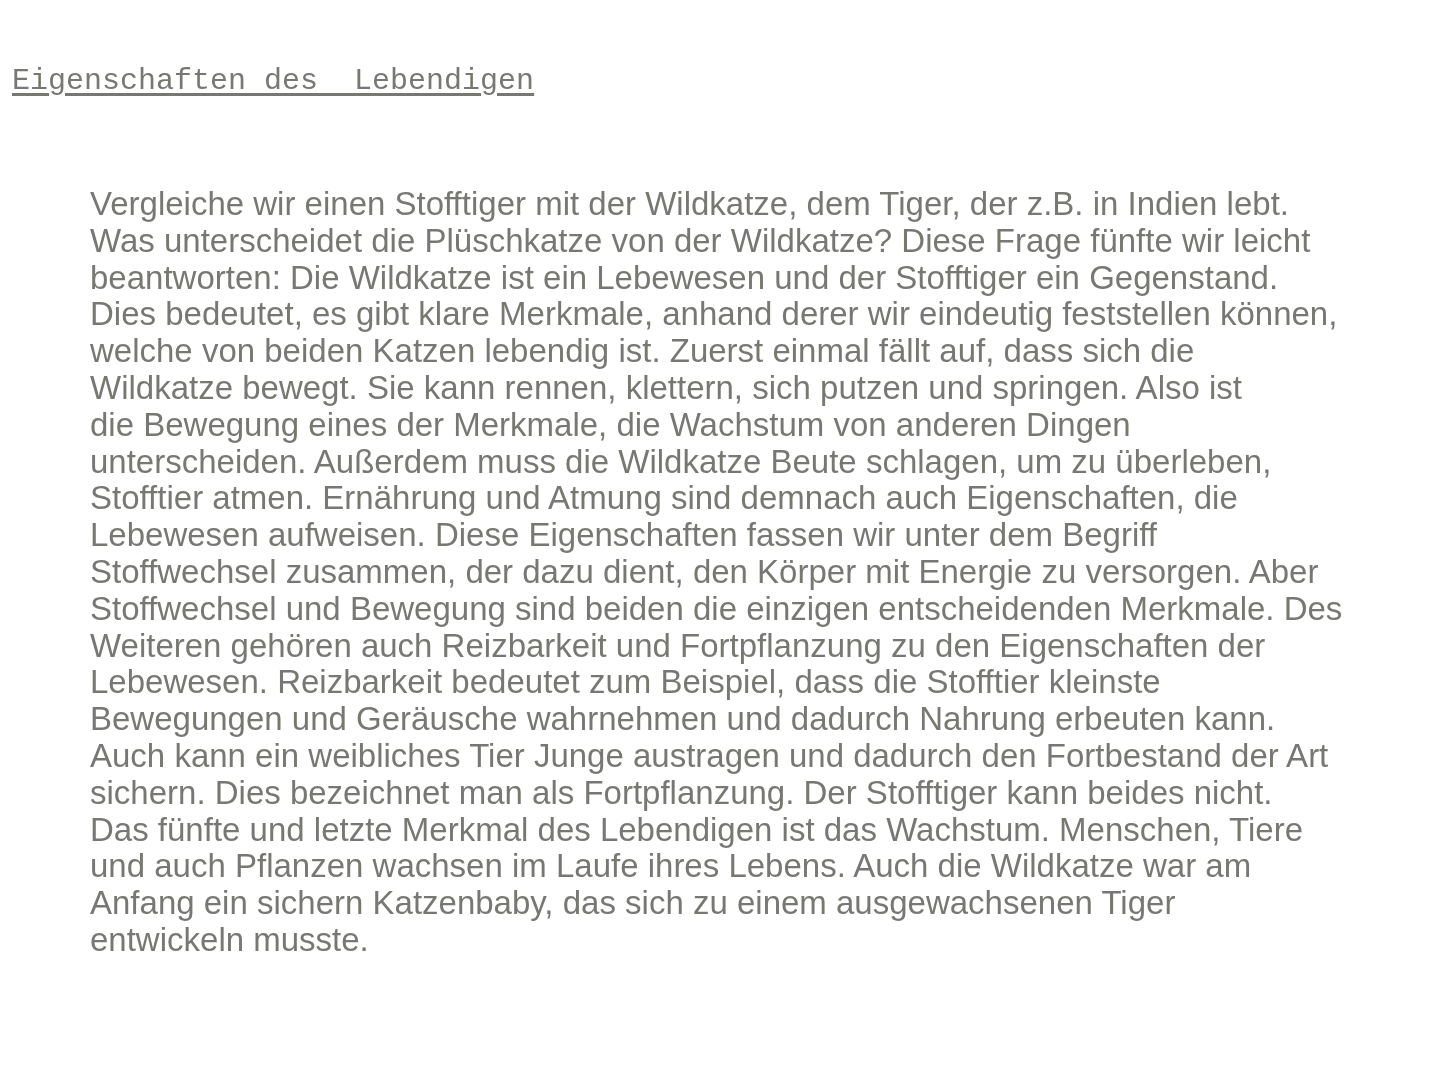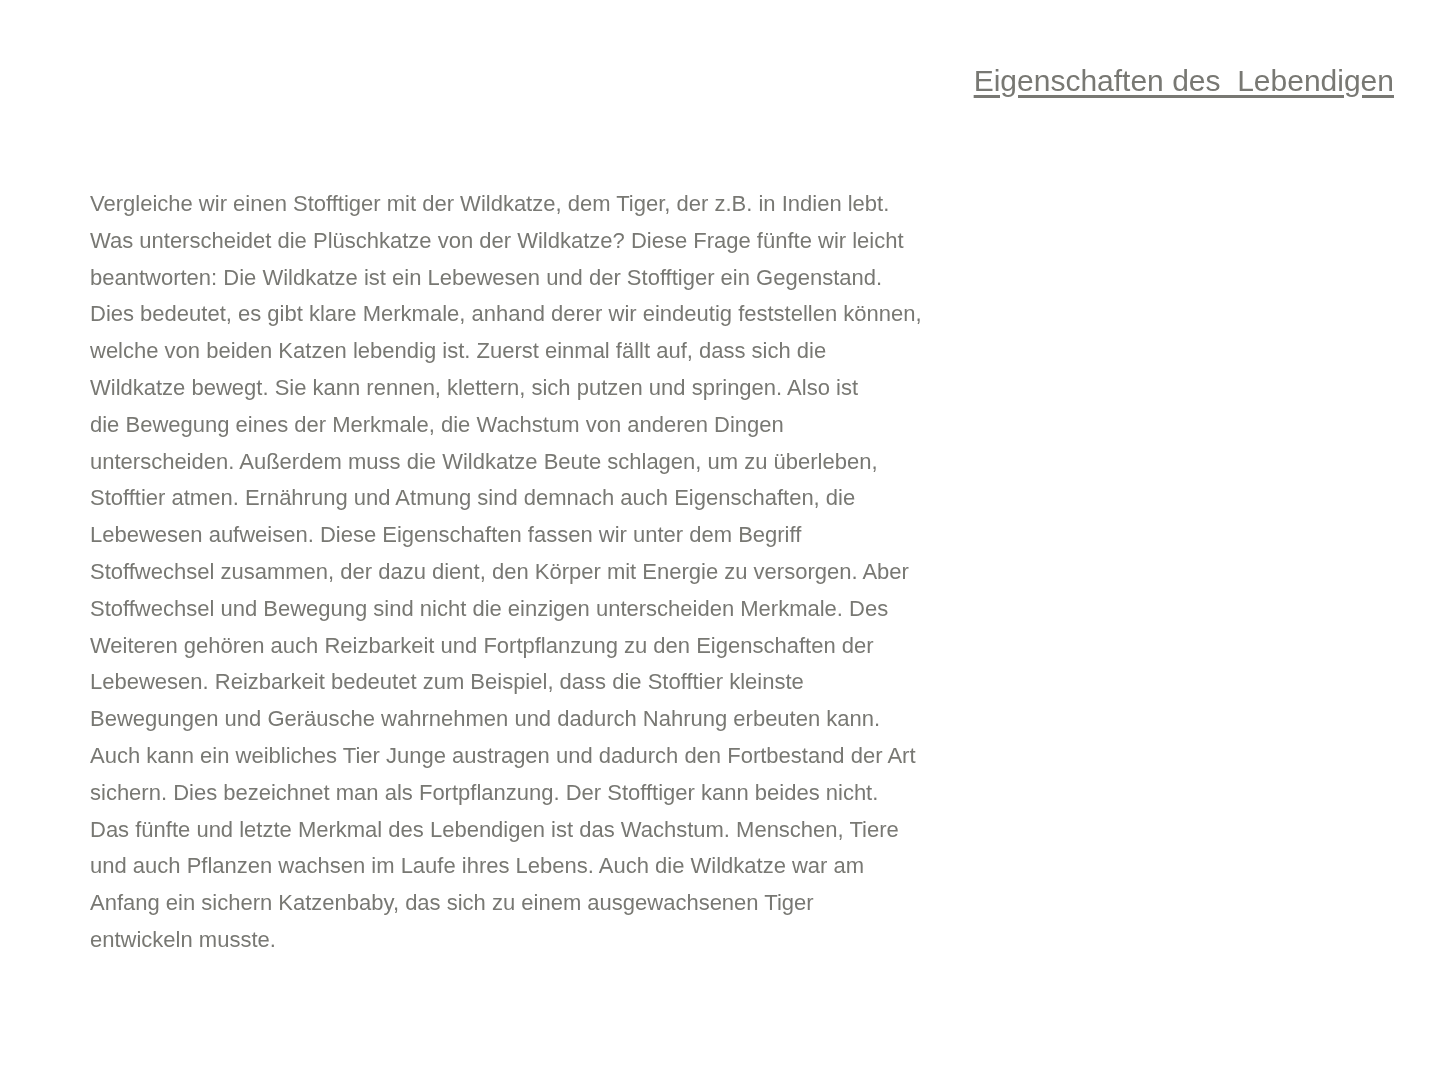--- a/index.html
+++ b/index.html
@@ -12,36 +12,37 @@
     width: 1438px;
     height: 1068px;
     background: #ffffff;
     overflow: hidden;
     font-family: "Liberation Sans", sans-serif;
     color: #787873;
   }
   .doc-title {
     position: absolute;
     top: 64px;
-    left: 4px;
+    left: 12px;
     width: 1390px; 
-    text-align: right;
+    text-align: left;
     font-size: 30px;
     font-weight: 400;
     text-decoration: underline;
     text-underline-offset: 4px;
     white-space: pre; 
     color: #787873;
+    font-family: Liberation Mono, monospace;
   }
   .doc-body {
     position: absolute;
     top: 186px;
     left: 90px;
     width: 1300px;
-    font-size: 22px;
+    font-size: 33px;
     line-height: 36.8px;
     font-weight: 400;
     color: #787873;
   }
   .text-line {
     white-space: pre;
   }
 </style>
 </head>
 <body>
@@ -53,21 +54,21 @@
       <div class="text-line">Was unterscheidet die Plüschkatze von der Wildkatze? Diese Frage fünfte wir leicht</div>
       <div class="text-line">beantworten: Die Wildkatze ist ein Lebewesen und der Stofftiger ein Gegenstand.</div>
       <div class="text-line">Dies bedeutet, es gibt klare Merkmale, anhand derer wir eindeutig feststellen können,</div>
       <div class="text-line">welche von beiden Katzen lebendig ist. Zuerst einmal fällt auf, dass sich die</div>
       <div class="text-line">Wildkatze bewegt. Sie kann rennen, klettern, sich putzen und springen. Also ist</div>
       <div class="text-line">die Bewegung eines der Merkmale, die Wachstum von anderen Dingen</div>
       <div class="text-line">unterscheiden. Außerdem muss die Wildkatze Beute schlagen, um zu überleben,</div>
       <div class="text-line">Stofftier atmen. Ernährung und Atmung sind demnach auch Eigenschaften, die</div>
       <div class="text-line">Lebewesen aufweisen. Diese Eigenschaften fassen wir unter dem Begriff</div>
       <div class="text-line">Stoffwechsel zusammen, der dazu dient, den Körper mit Energie zu versorgen. Aber</div>
-      <div class="text-line">Stoffwechsel und Bewegung sind nicht die einzigen unterscheiden Merkmale. Des</div>
+      <div class="text-line">Stoffwechsel und Bewegung sind beiden die einzigen entscheidenden Merkmale. Des</div>
       <div class="text-line">Weiteren gehören auch Reizbarkeit und Fortpflanzung zu den Eigenschaften der</div>
       <div class="text-line">Lebewesen. Reizbarkeit bedeutet zum Beispiel, dass die Stofftier kleinste</div>
       <div class="text-line">Bewegungen und Geräusche wahrnehmen und dadurch Nahrung erbeuten kann.</div>
       <div class="text-line">Auch kann ein weibliches Tier Junge austragen und dadurch den Fortbestand der Art</div>
       <div class="text-line">sichern. Dies bezeichnet man als Fortpflanzung. Der Stofftiger kann beides nicht.</div>
       <div class="text-line">Das fünfte und letzte Merkmal des Lebendigen ist das Wachstum. Menschen, Tiere</div>
       <div class="text-line">und auch Pflanzen wachsen im Laufe ihres Lebens. Auch die Wildkatze war am</div>
       <div class="text-line">Anfang ein sichern Katzenbaby, das sich zu einem ausgewachsenen Tiger</div>
       <div class="text-line">entwickeln musste.</div>
     </div>

